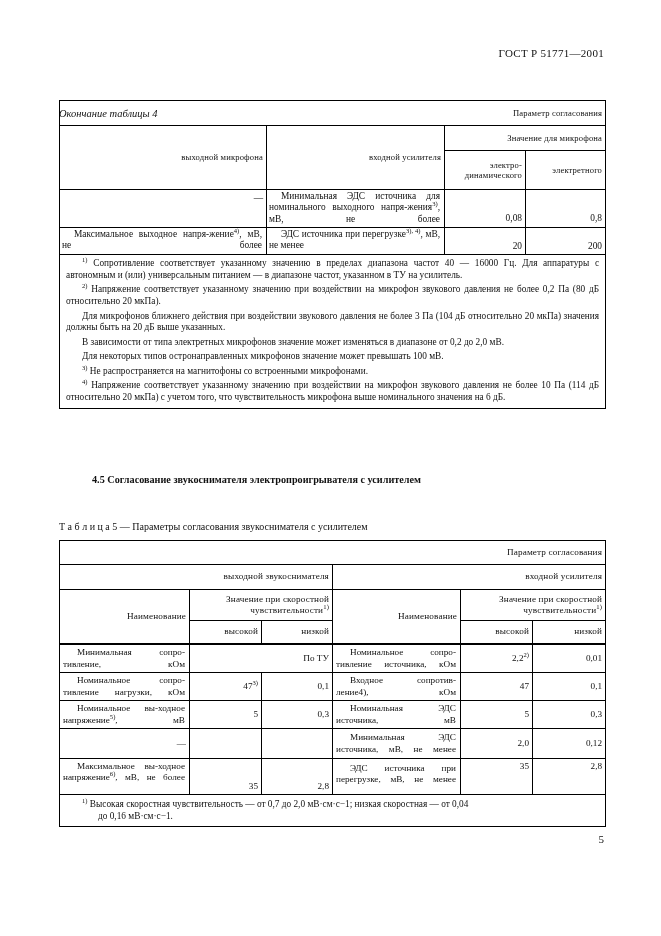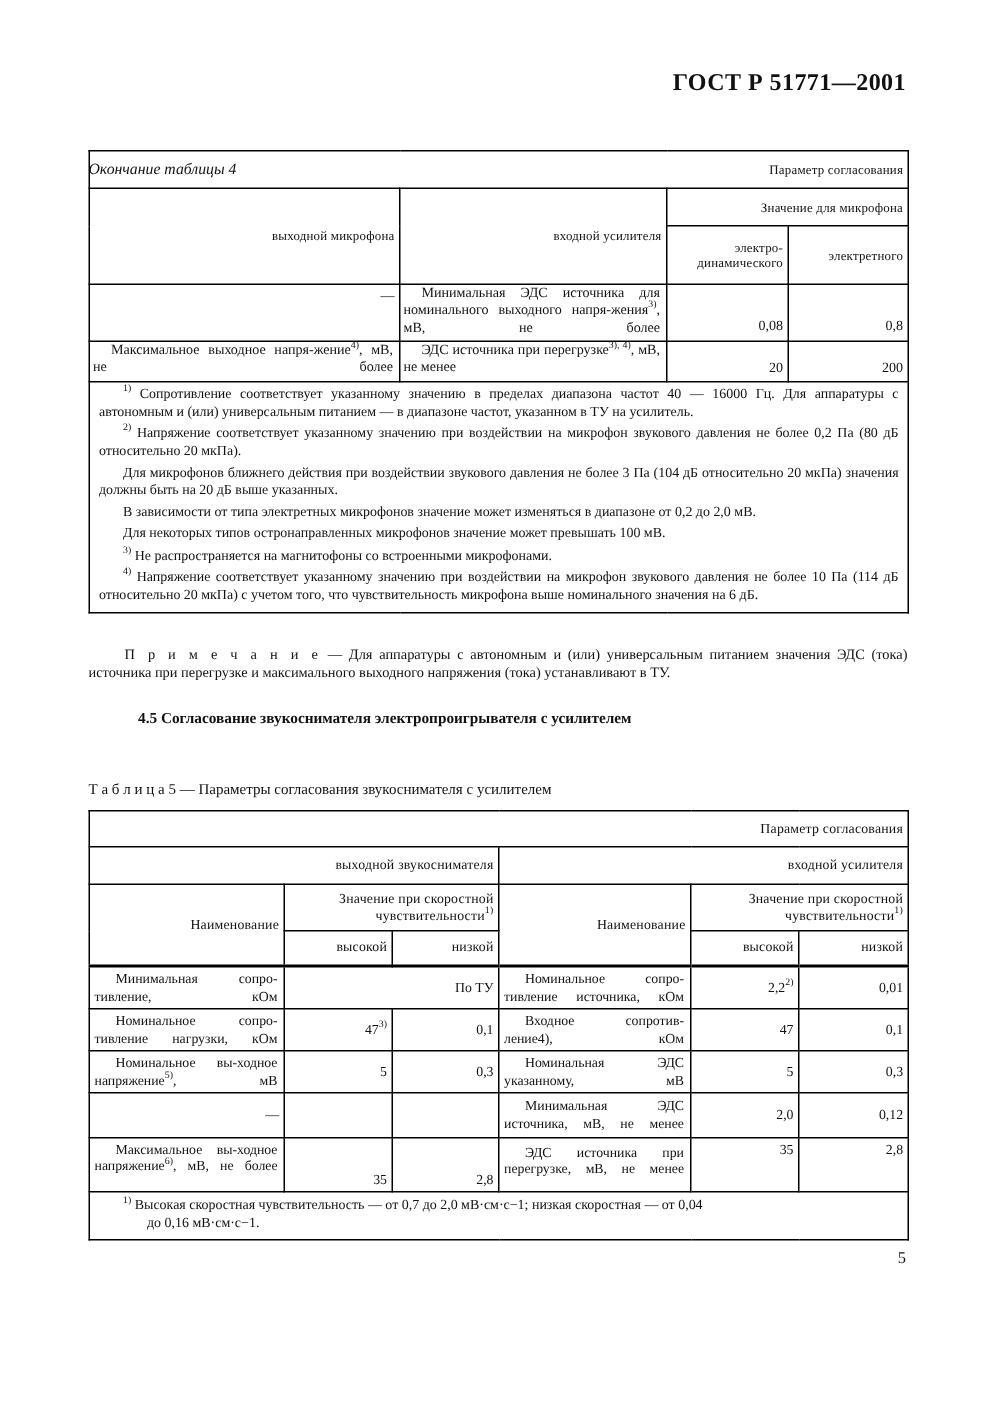--- a/index.html
+++ b/index.html
@@ -20,22 +20,22 @@
     left: 0; top: 0;
     width: 661px;
     height: 936px;
   }
 
   
   .doc-header {
     position: absolute;
     right: 57px;
     top: 47px;
-    font-size: 16px;
-    font-weight: bold;
+    font-size: 11px;
+    font-weight: normal;
     letter-spacing: .3px;
     white-space: nowrap;
   }
 
   .table4-caption {
     position: absolute;
     left: 59px;
     top: 80px;
     font-size: 10.5px;
     font-style: italic;
@@ -218,23 +218,20 @@
           <p class="note-p"><span>Для микрофонов ближнего действия при воздействии звукового давления не более 3 Па (104 дБ относительно 20 мкПа) значения должны быть на 20 дБ выше указанных.</span></p>
           <p class="note-p"><span>В зависимости от типа электретных микрофонов значение может изменяться в диапазоне от 0,2 до 2,0 мВ.</span></p>
           <p class="note-p"><span>Для некоторых типов остронаправленных микрофонов значение может превышать 100 мВ.</span></p>
           <p class="note-p"><sup>3)</sup> <span>Не распространяется на магнитофоны со встроенными микрофонами.</span></p>
           <p class="note-p"><sup>4)</sup> <span>Напряжение соответствует указанному значению при воздействии на микрофон звукового давления не более 10 Па (114 дБ относительно 20 мкПа) с учетом того, что чувствительность микрофона выше номинального значения на 6 дБ.</span></p>
         </td>
       </tr>
     </tbody>
   </table>
 
-  <div class="body-note" style="top:431px">
-    <span class="sp">П р и м е ч а н и е</span><span> — Для аппаратуры с автономным и (или) универсальным питанием значения ЭДС (тока) источника при перегрузке и максимального выходного напряжения (тока) устанавливают в ТУ.</span>
-  </div>
 
   <div class="sec-head" style="top:474px">4.5  Согласование звукоснимателя электропроигрывателя с усилителем</div>
 
   <div class="table5-caption" style="top:521px">Т а б л и ц а  5 — Параметры согласования звукоснимателя с усилителем</div>
 
   <table id="table5">
     <colgroup>
       <col style="width:130px">
       <col style="width:72px">
       <col style="width:71px">
@@ -277,21 +274,21 @@
         <td style="border-top:none">0,1</td>
         <td class="name-cell" style="border-top:none">Входное сопротив-ление4), кОм</td>
         <td style="border-top:none">47</td>
         <td style="border-top:none">0,1</td>
       </tr>
 
       <tr>
         <td class="name-cell" style="height:25px;border-top:none"><span>Номинальное вы-ходное напряжение</span><sup>5)</sup><span>, мВ</span></td>
         <td style="border-top:none">5</td>
         <td style="border-top:none">0,3</td>
-        <td class="name-cell" style="border-top:none">Номинальная ЭДС указанному, мВ</td>
+        <td class="name-cell" style="border-top:none">Номинальная ЭДС источника, мВ</td>
         <td style="border-top:none">5</td>
         <td style="border-top:none">0,3</td>
       </tr>
 
       <tr>
         <td style="height:25px;border-top:none">—</td>
         <td style="border-top:none"></td>
         <td style="border-top:none"></td>
         <td class="name-cell" style="border-top:none">Минимальная ЭДС источника, мВ, не менее</td>
         <td style="border-top:none">2,0</td>

